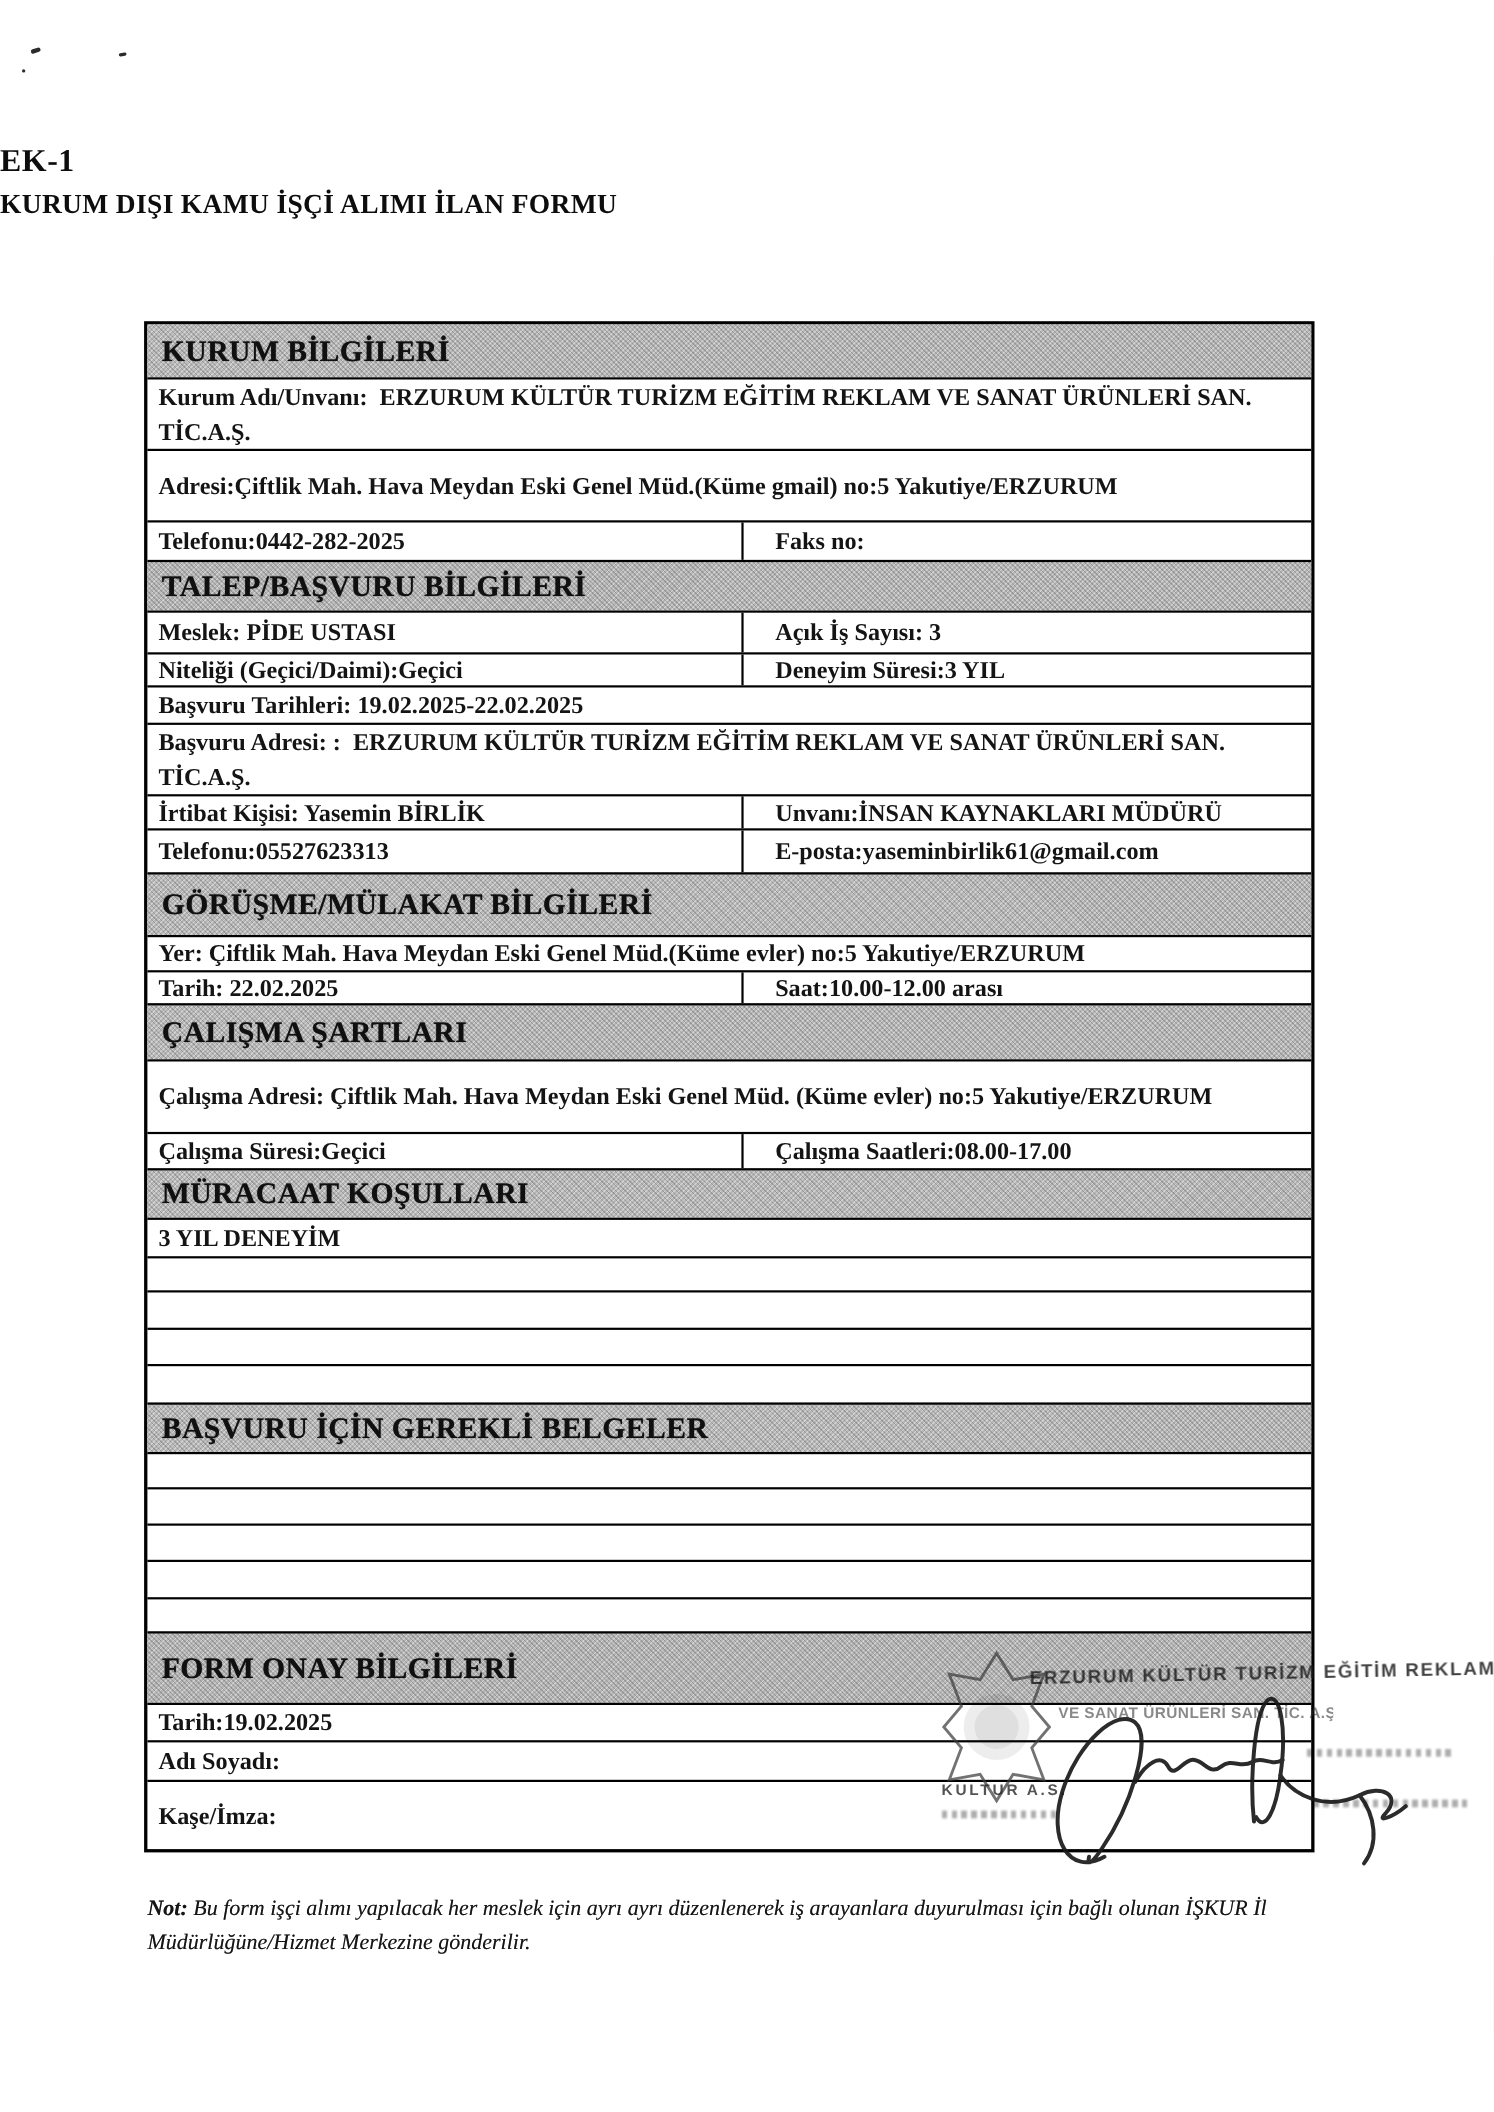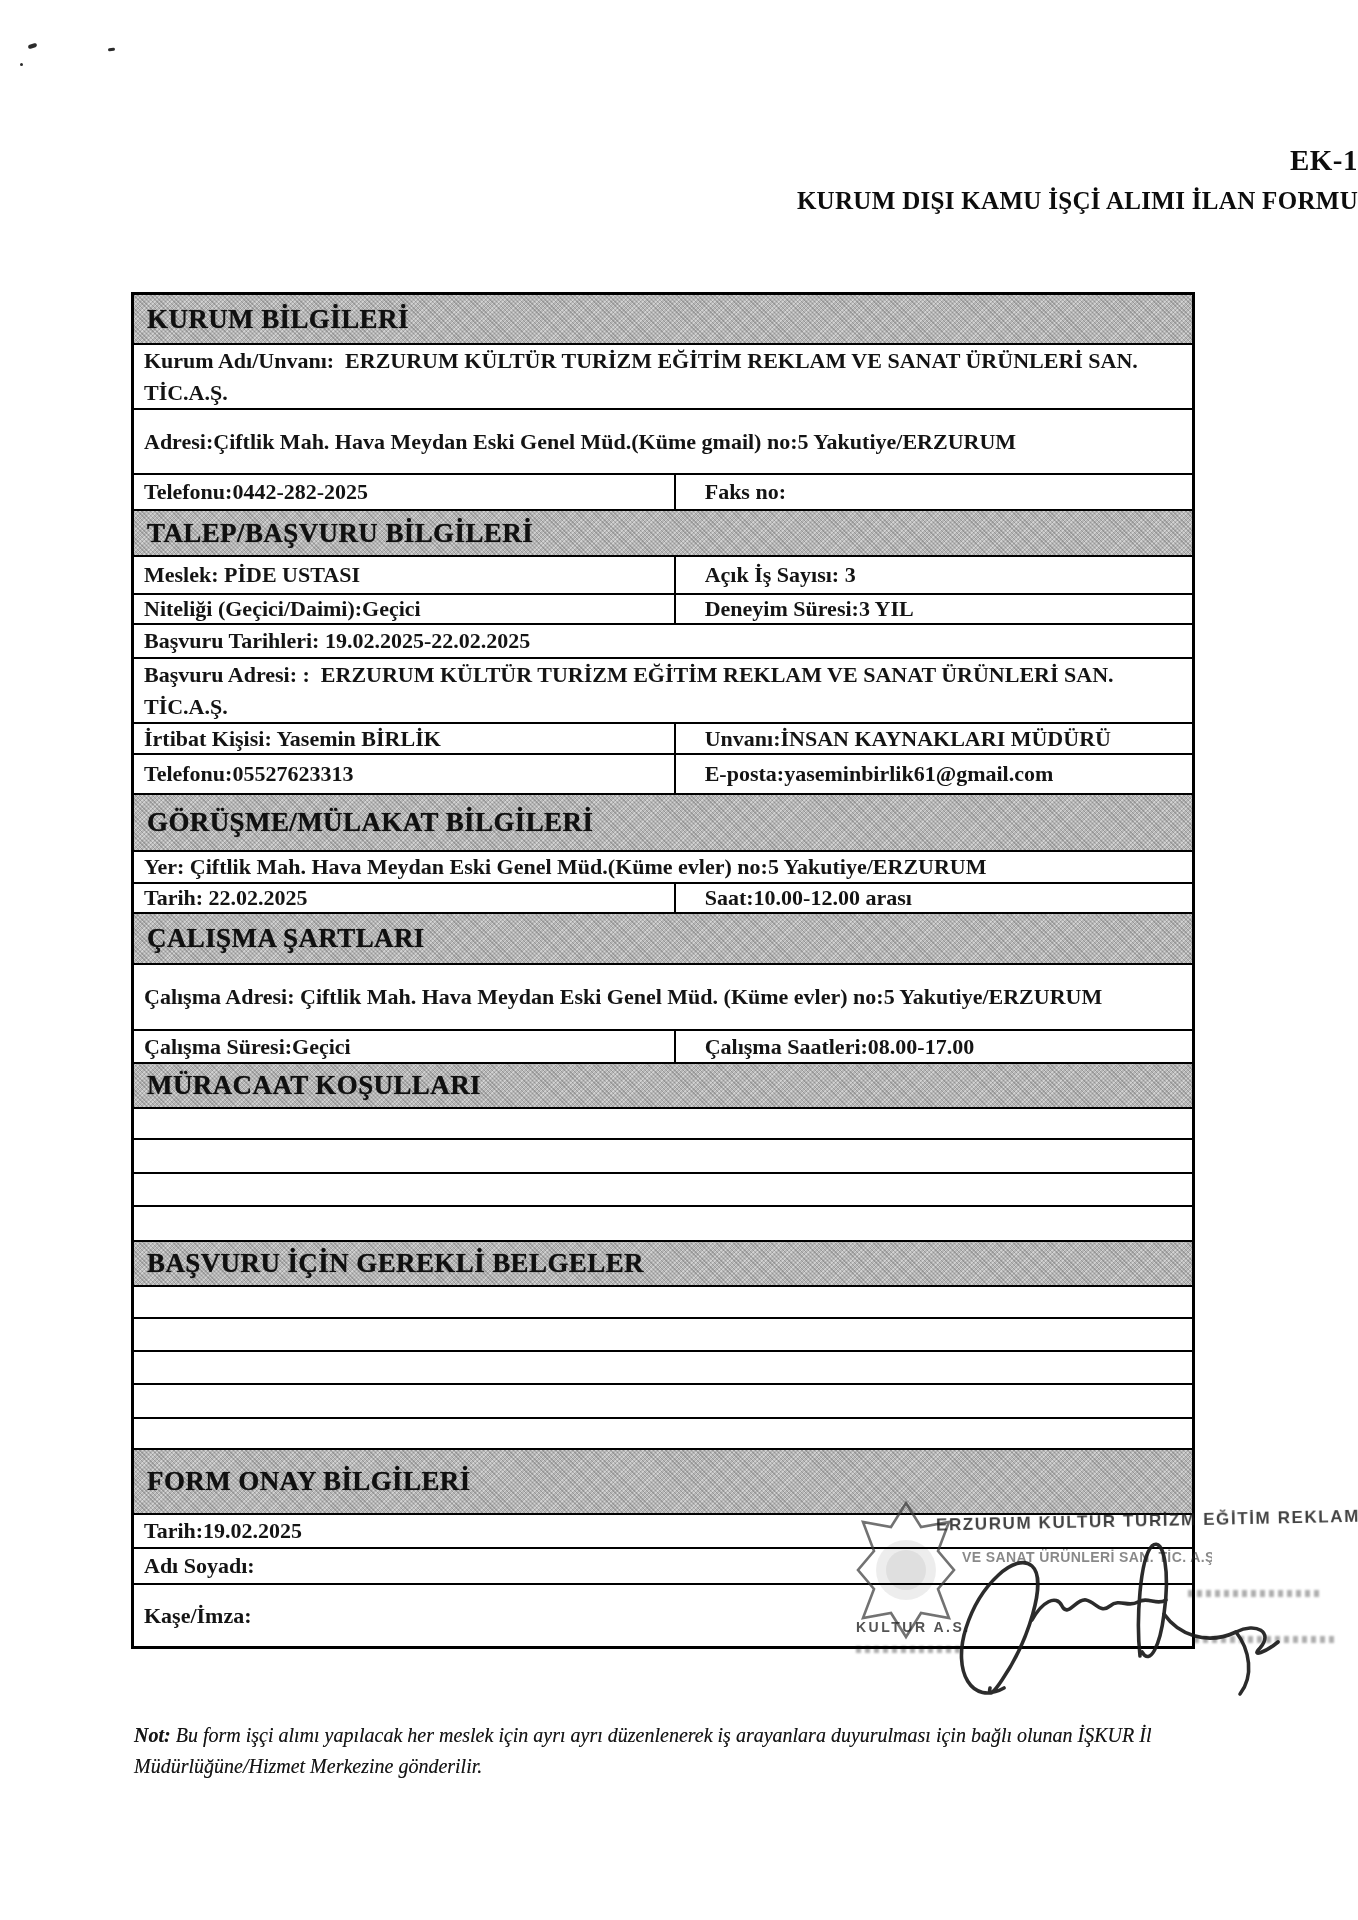--- a/index.html
+++ b/index.html
@@ -8,21 +8,21 @@
     position:relative;width:1358px;height:1920px;background:#ffffff;
     margin:0 auto;overflow:hidden;
     font-family:"Liberation Serif", serif;color:#141414;
   }
   
   .speck{position:absolute;background:#2b2b2b;border-radius:2px;}
   .speck.s1{left:28px;top:44px;width:9px;height:4px;transform:rotate(-18deg);}
   .speck.s2{left:108px;top:48px;width:7px;height:3px;transform:rotate(-10deg);}
   .speck.s3{left:20px;top:63px;width:3px;height:3px;}
   
-  .title-block{position:absolute;top:128px;left:0;width:100%;text-align:right;font-weight:bold;color:#0d0d0d;margin-top:14px;}
+  .title-block{position:absolute;top:128px;left:0;width:100%;text-align:left;font-weight:bold;color:#0d0d0d;}
   .title-ek{font-size:29px;line-height:36px;letter-spacing:.5px;}
   .title-main{font-size:25px;line-height:46px;letter-spacing:.3px;}
   
   .doc-table{
     position:absolute;left:131px;top:292px;width:1064px;
     border:3px solid #000;box-sizing:border-box;background:#fff;
   }
   .t-row,.t-band{
     border-top:2px solid #000;box-sizing:border-box;
     display:flex;align-items:center;position:relative;
@@ -150,20 +150,23 @@
     <div class="t-row" style="height:66px">
       <div class="cell full">Çalışma Adresi: Çiftlik Mah. Hava Meydan Eski Genel Müd. (Küme evler) no:5 Yakutiye/ERZURUM</div>
     </div>
     <div class="t-row split" style="height:33px">
       <div class="cell left">Çalışma Süresi:Geçici</div>
       <div class="cell right">Çalışma Saatleri:08.00-17.00</div>
     </div>
 
     <div class="t-band" style="height:45px">
       <span class="band-label">MÜRACAAT KOŞULLARI</span>
+    </div>
+    <div class="t-row" style="height:35px">
+      <div class="cell full">3 YIL DENEYİM</div>
     </div>
     <div class="t-row" style="height:31px"></div>
     <div class="t-row" style="height:34px"></div>
     <div class="t-row" style="height:33px"></div>
     <div class="t-row" style="height:35px"></div>
 
     <div class="t-band" style="height:45px">
       <span class="band-label">BAŞVURU İÇİN GEREKLİ BELGELER</span>
     </div>
     <div class="t-row" style="height:32px"></div>

